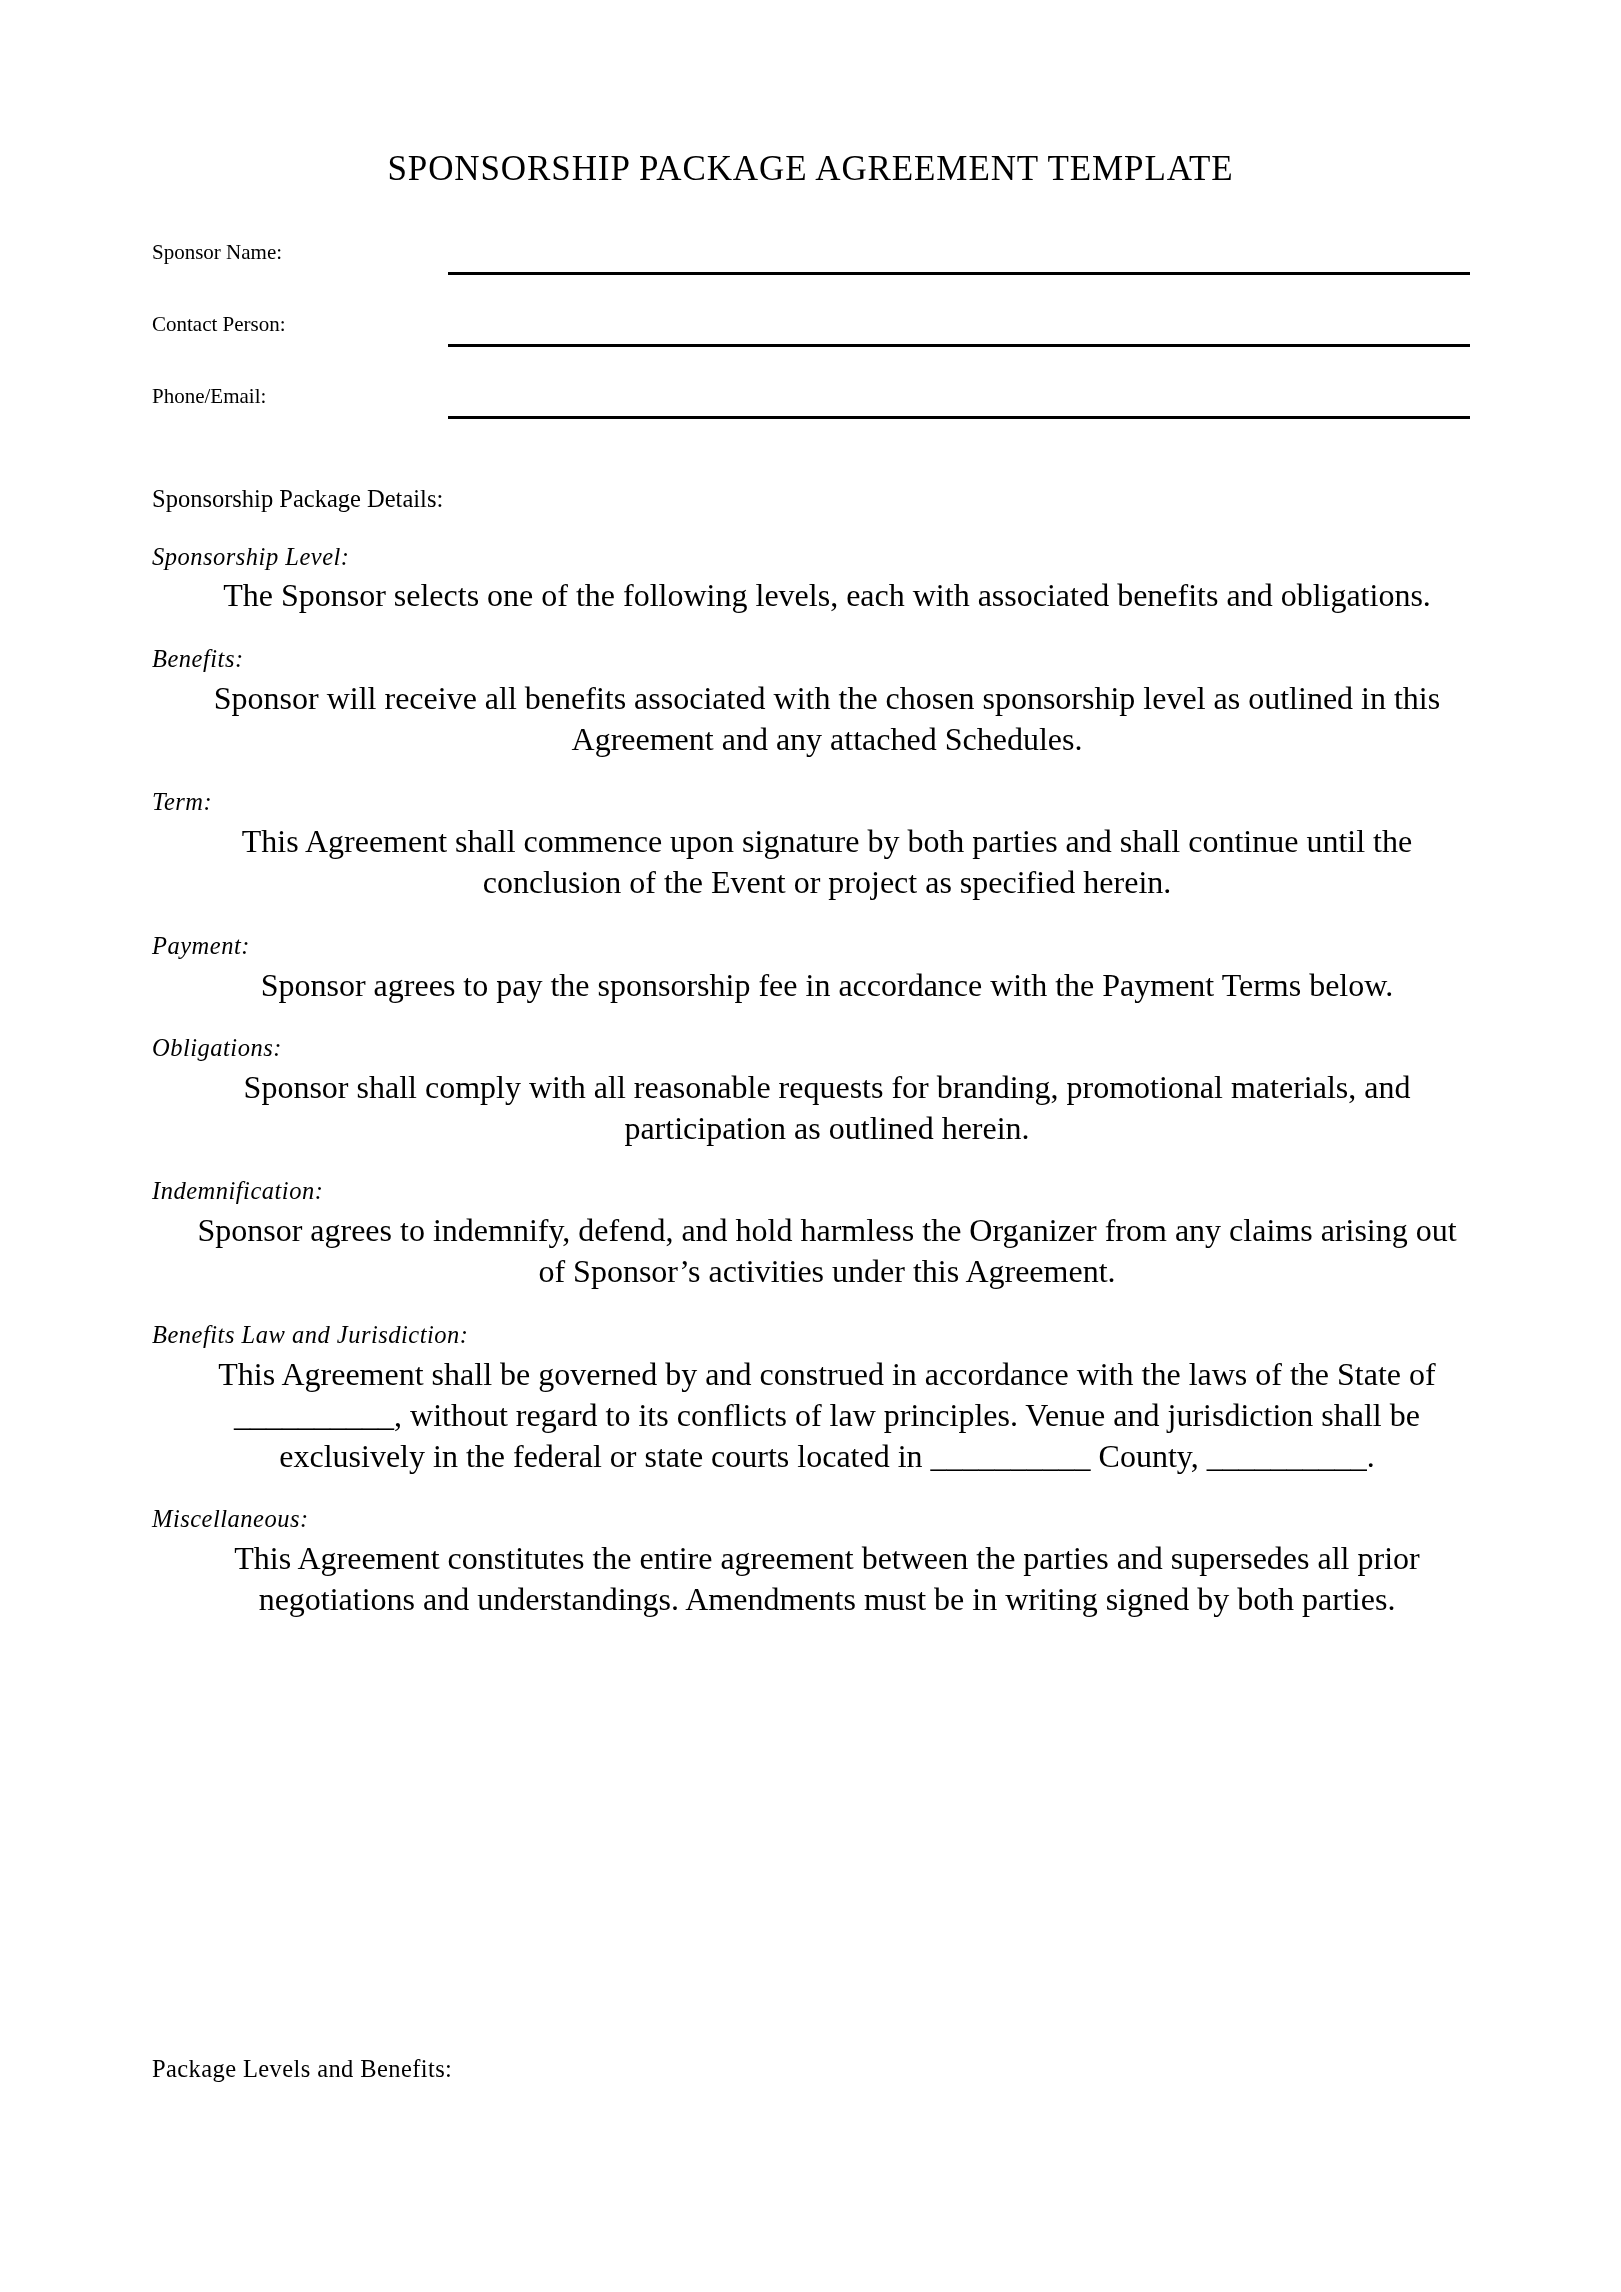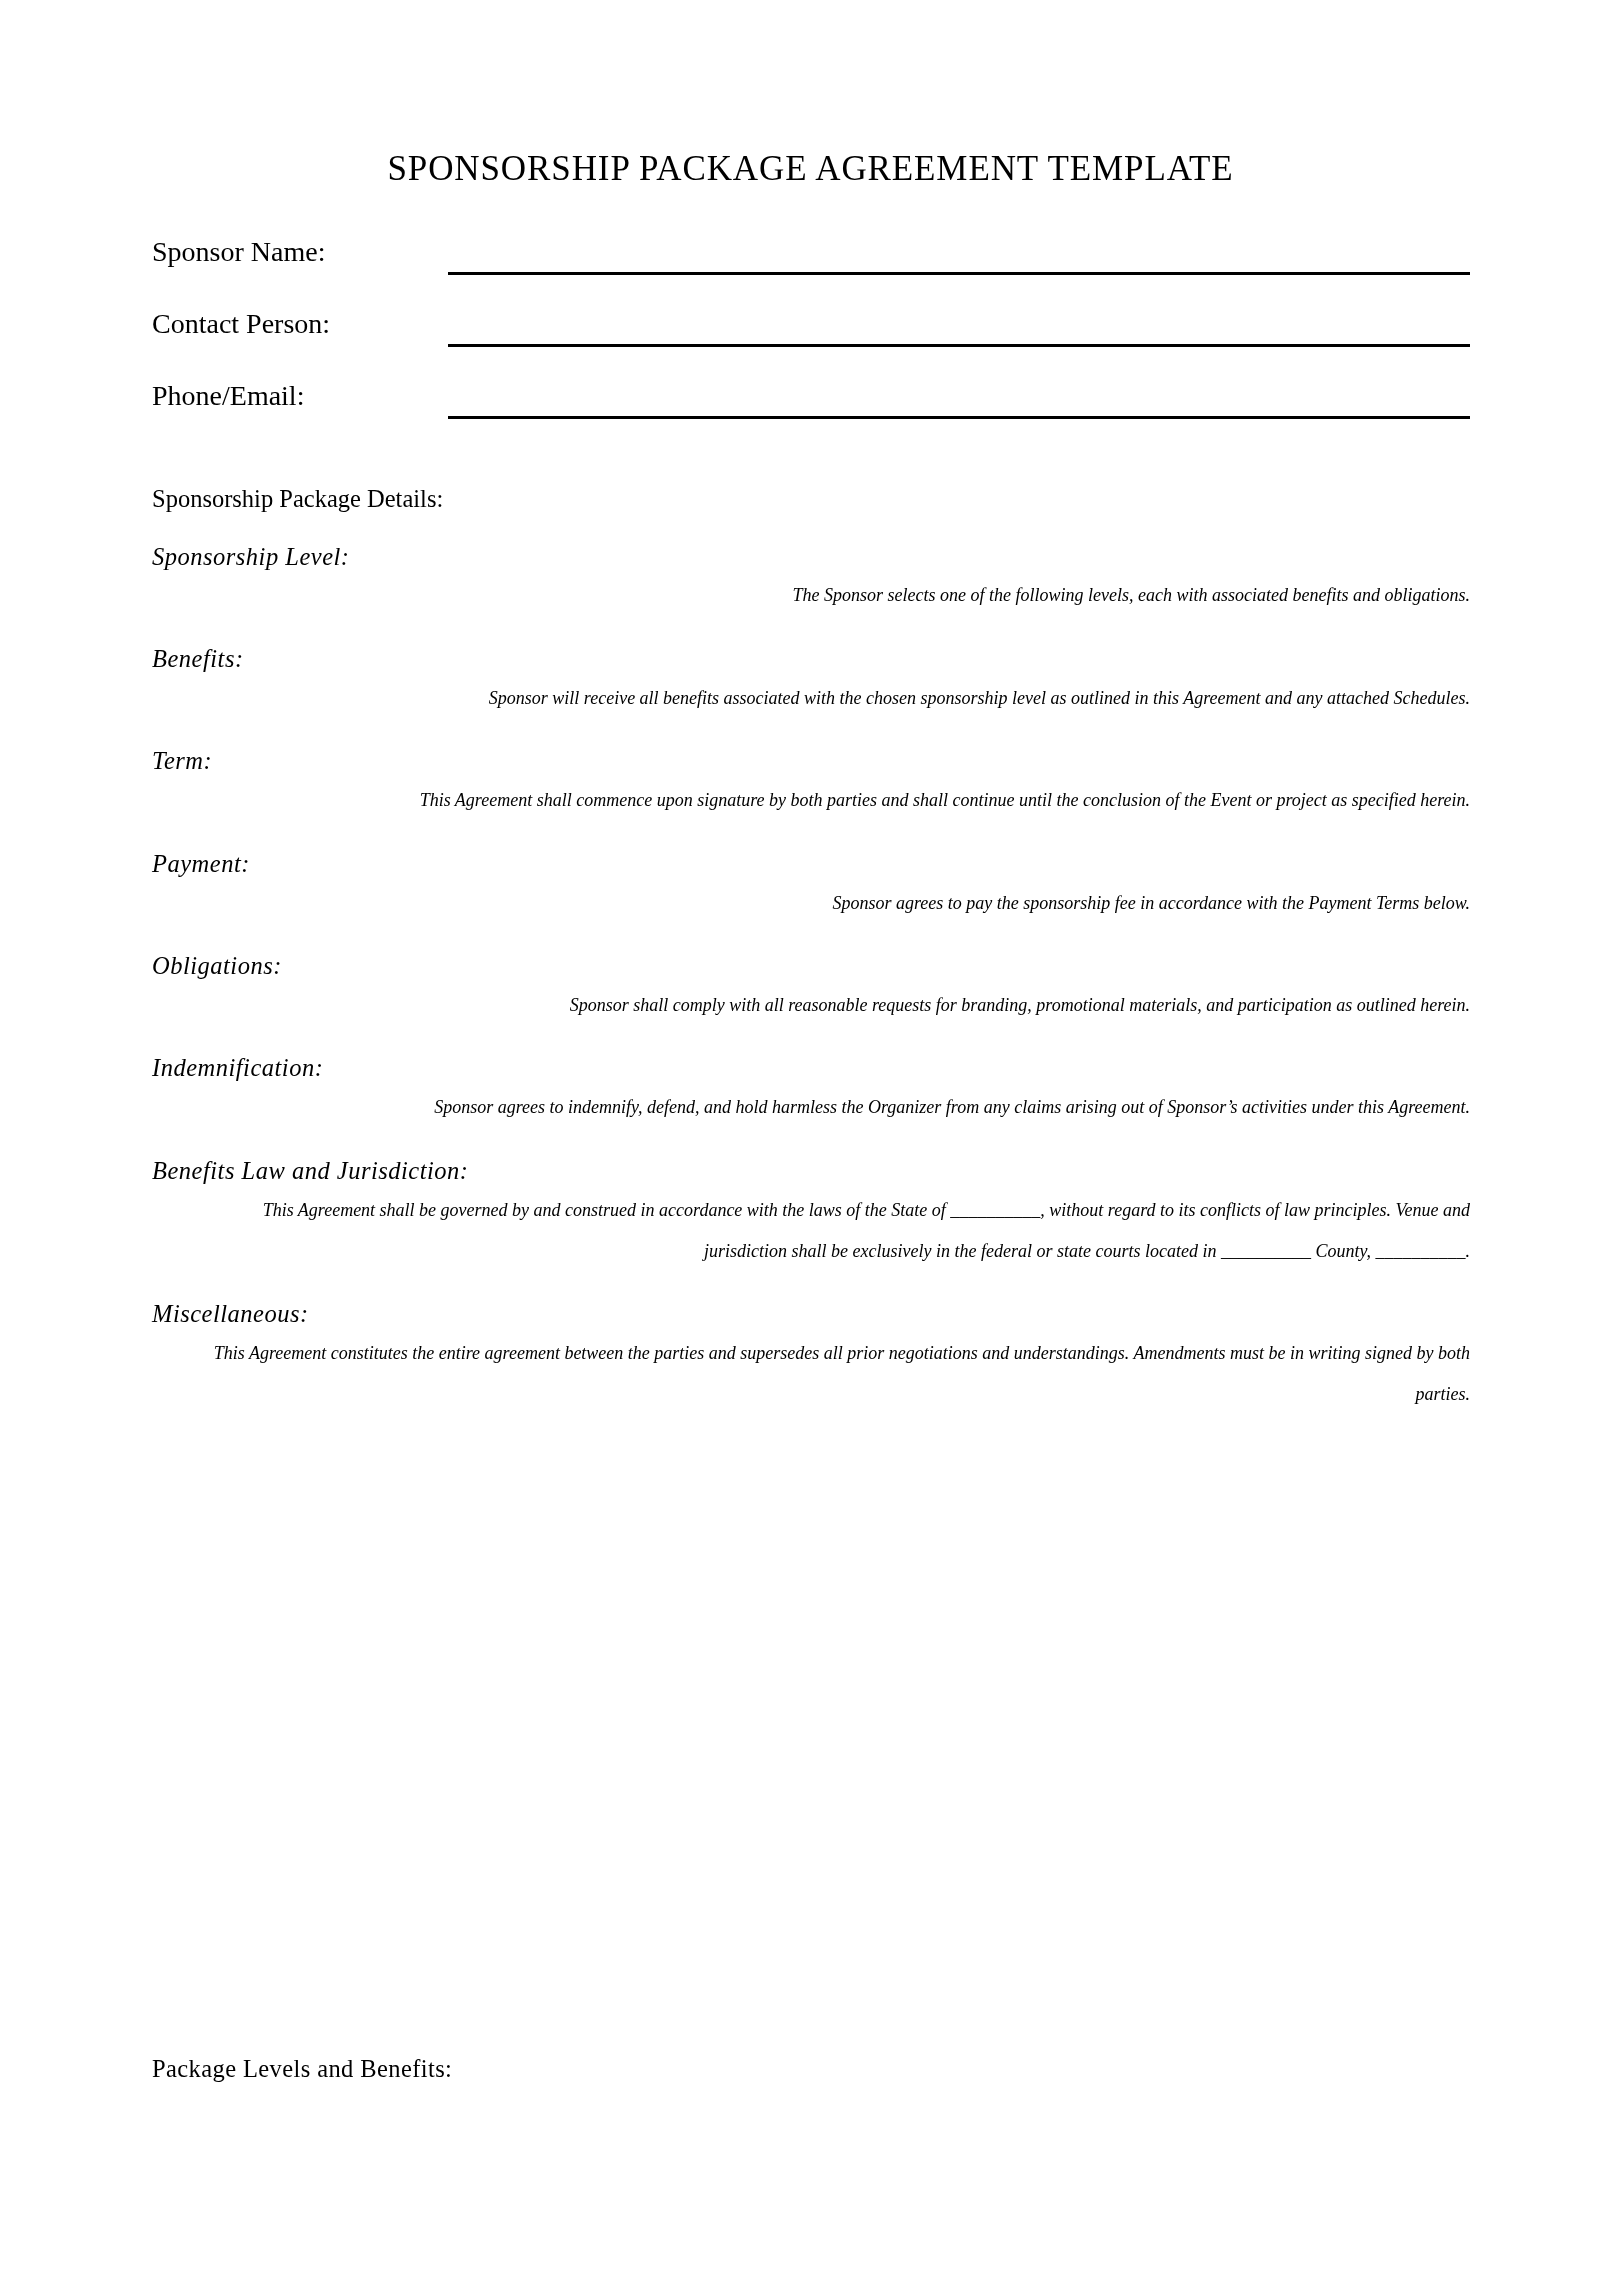--- a/index.html
+++ b/index.html
@@ -42,21 +42,21 @@
 
   
   .form-row {
     position: relative;
     height: 72px;
   }
   .form-label {
     position: absolute;
     left: 0;
     top: 0;
-    font-size: 28px;
+    font-size: 21px;
     line-height: 30px;
     white-space: nowrap;
   }
   .form-rule {
     position: absolute;
     left: 296px;
     right: 0;
     top: 35px;
     height: 0;
     border-top: 3.9px solid #000000;
@@ -72,26 +72,25 @@
     margin-top: 26.5px;
   }
   .section-heading {
     font-size: 24.5px;
     line-height: 31px;
     letter-spacing: 0.5px;
     margin: 0;
     font-style: italic;
   }
   .section-body {
-    font-size: 18px;
+    font-size: 32px;
     line-height: 41px;
     margin: 3.9px 0 0 0;
     padding-left: 32px;
-    text-align: right;
-    font-style: italic;
+    text-align: center;
   }
 
   
   .footer-heading {
     position: absolute;
     left: 152px;
     top: 2041px;
     font-size: 24.5px;
     line-height: 31px;
     letter-spacing: 0.4px;

